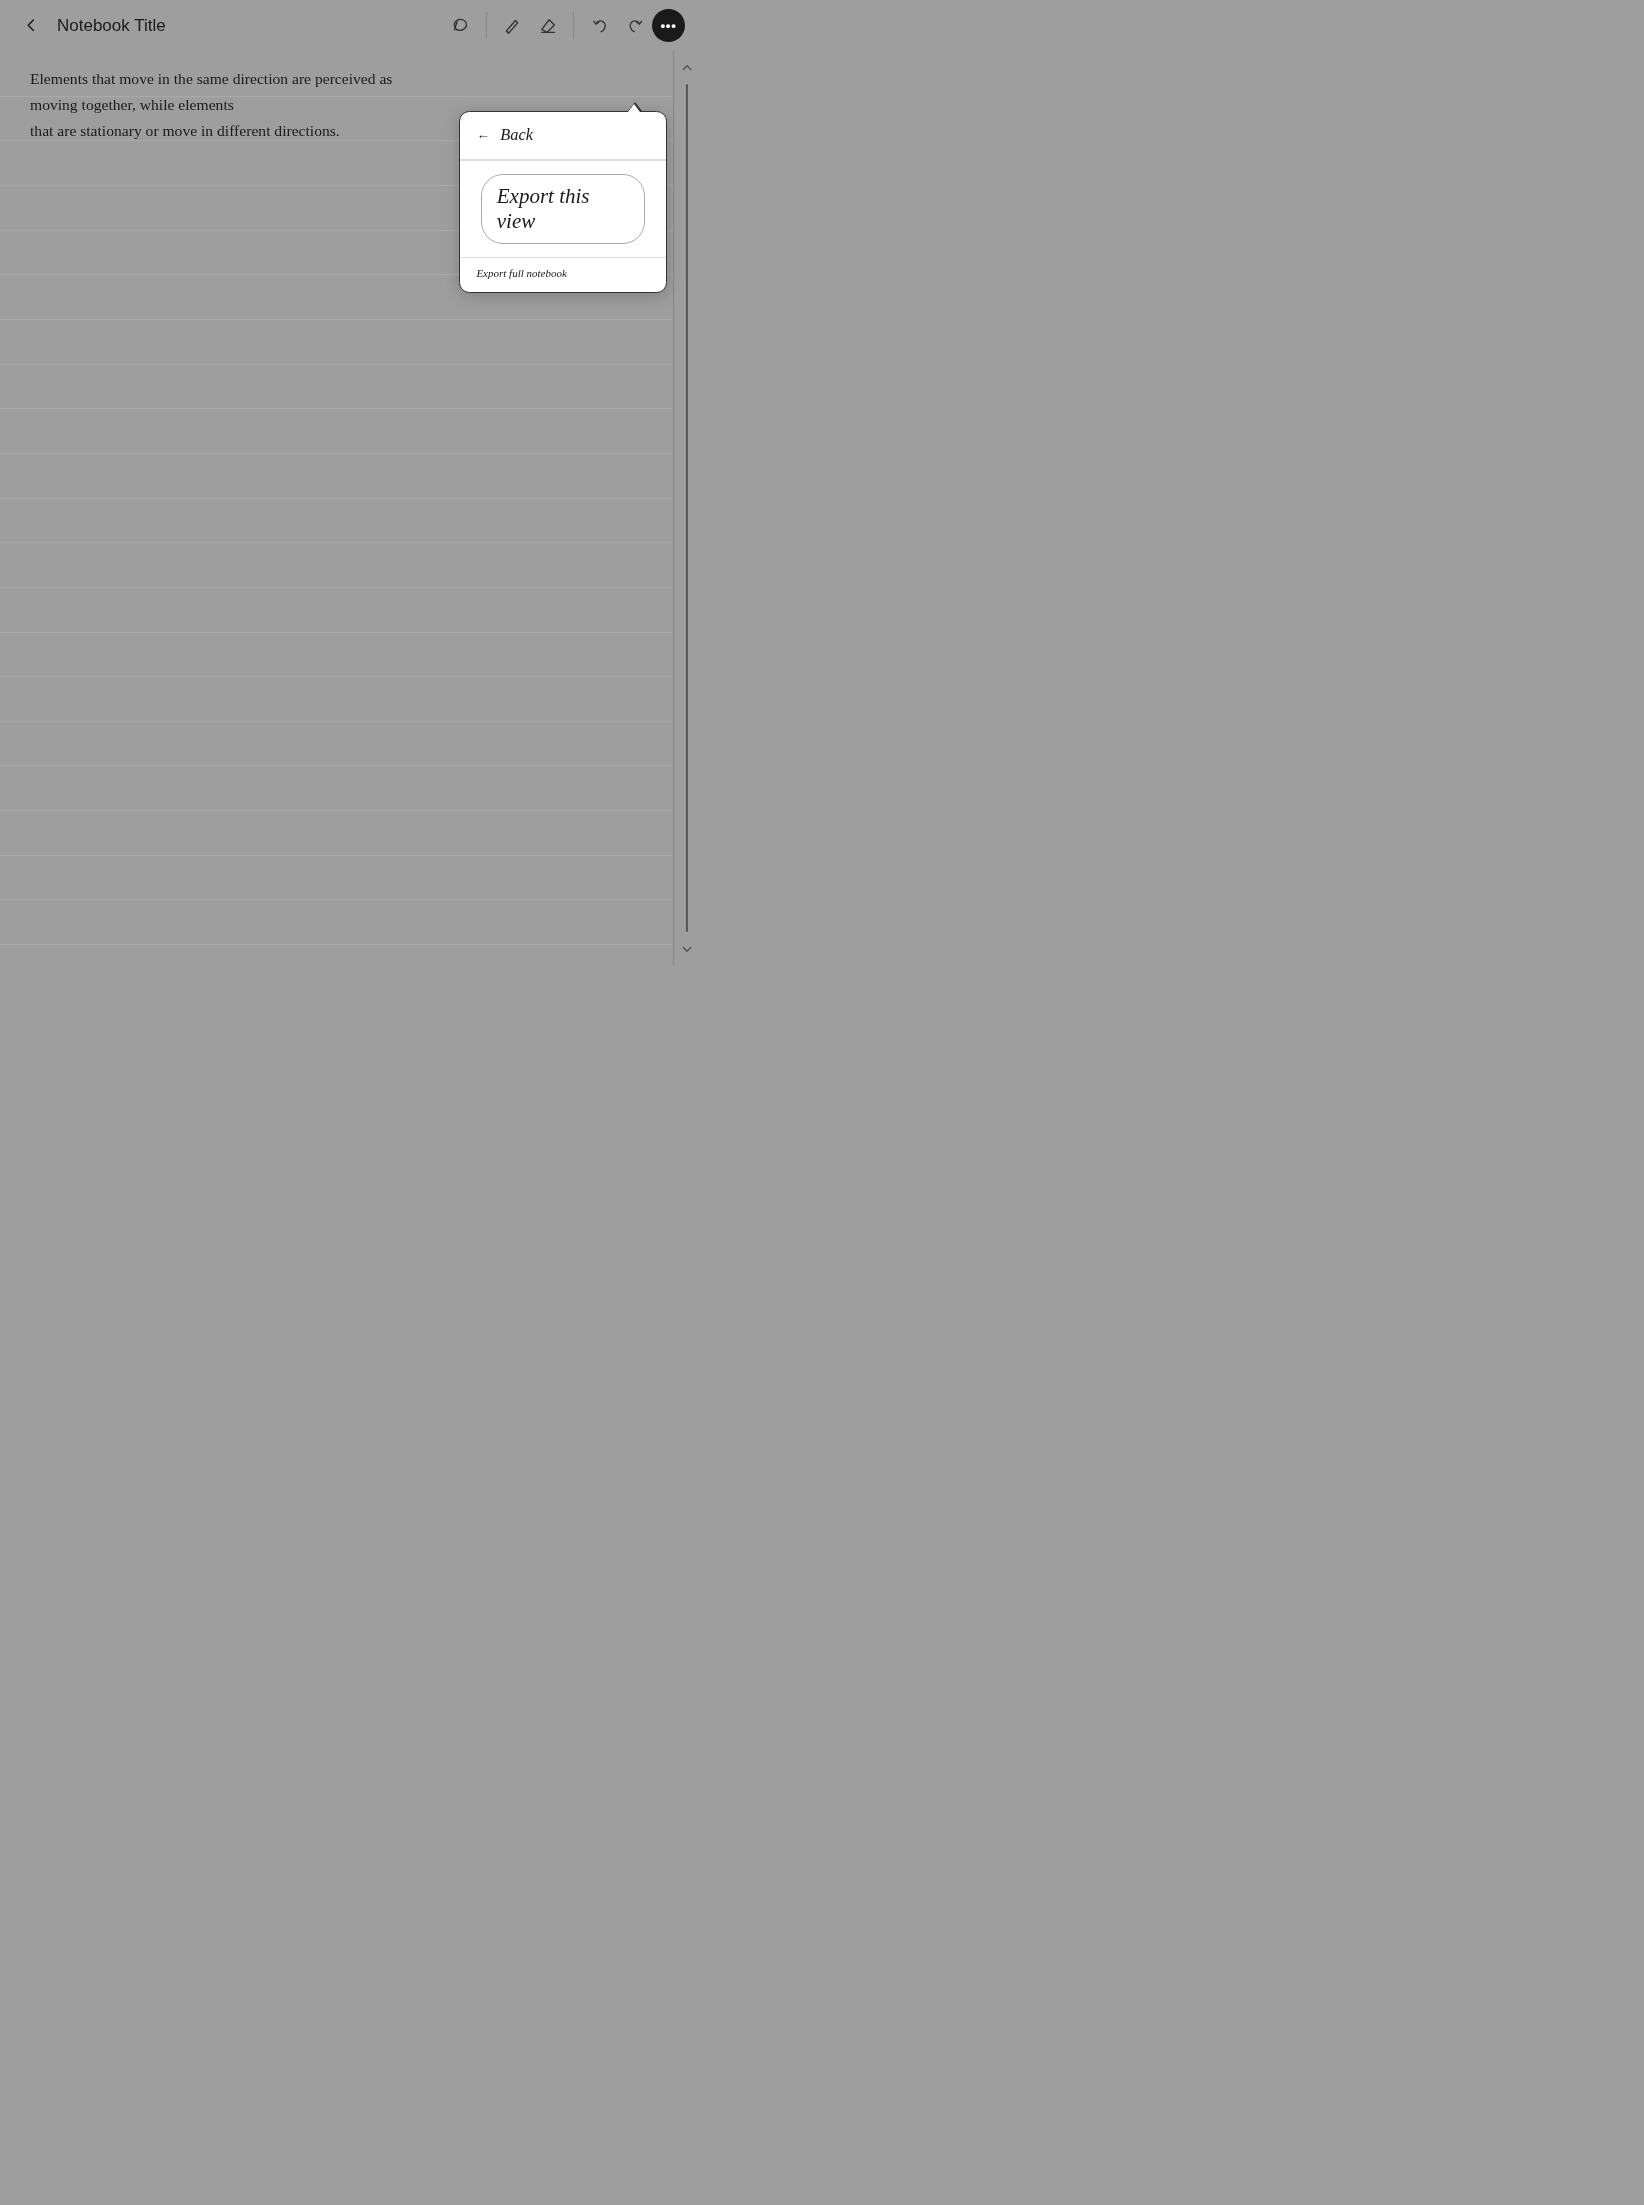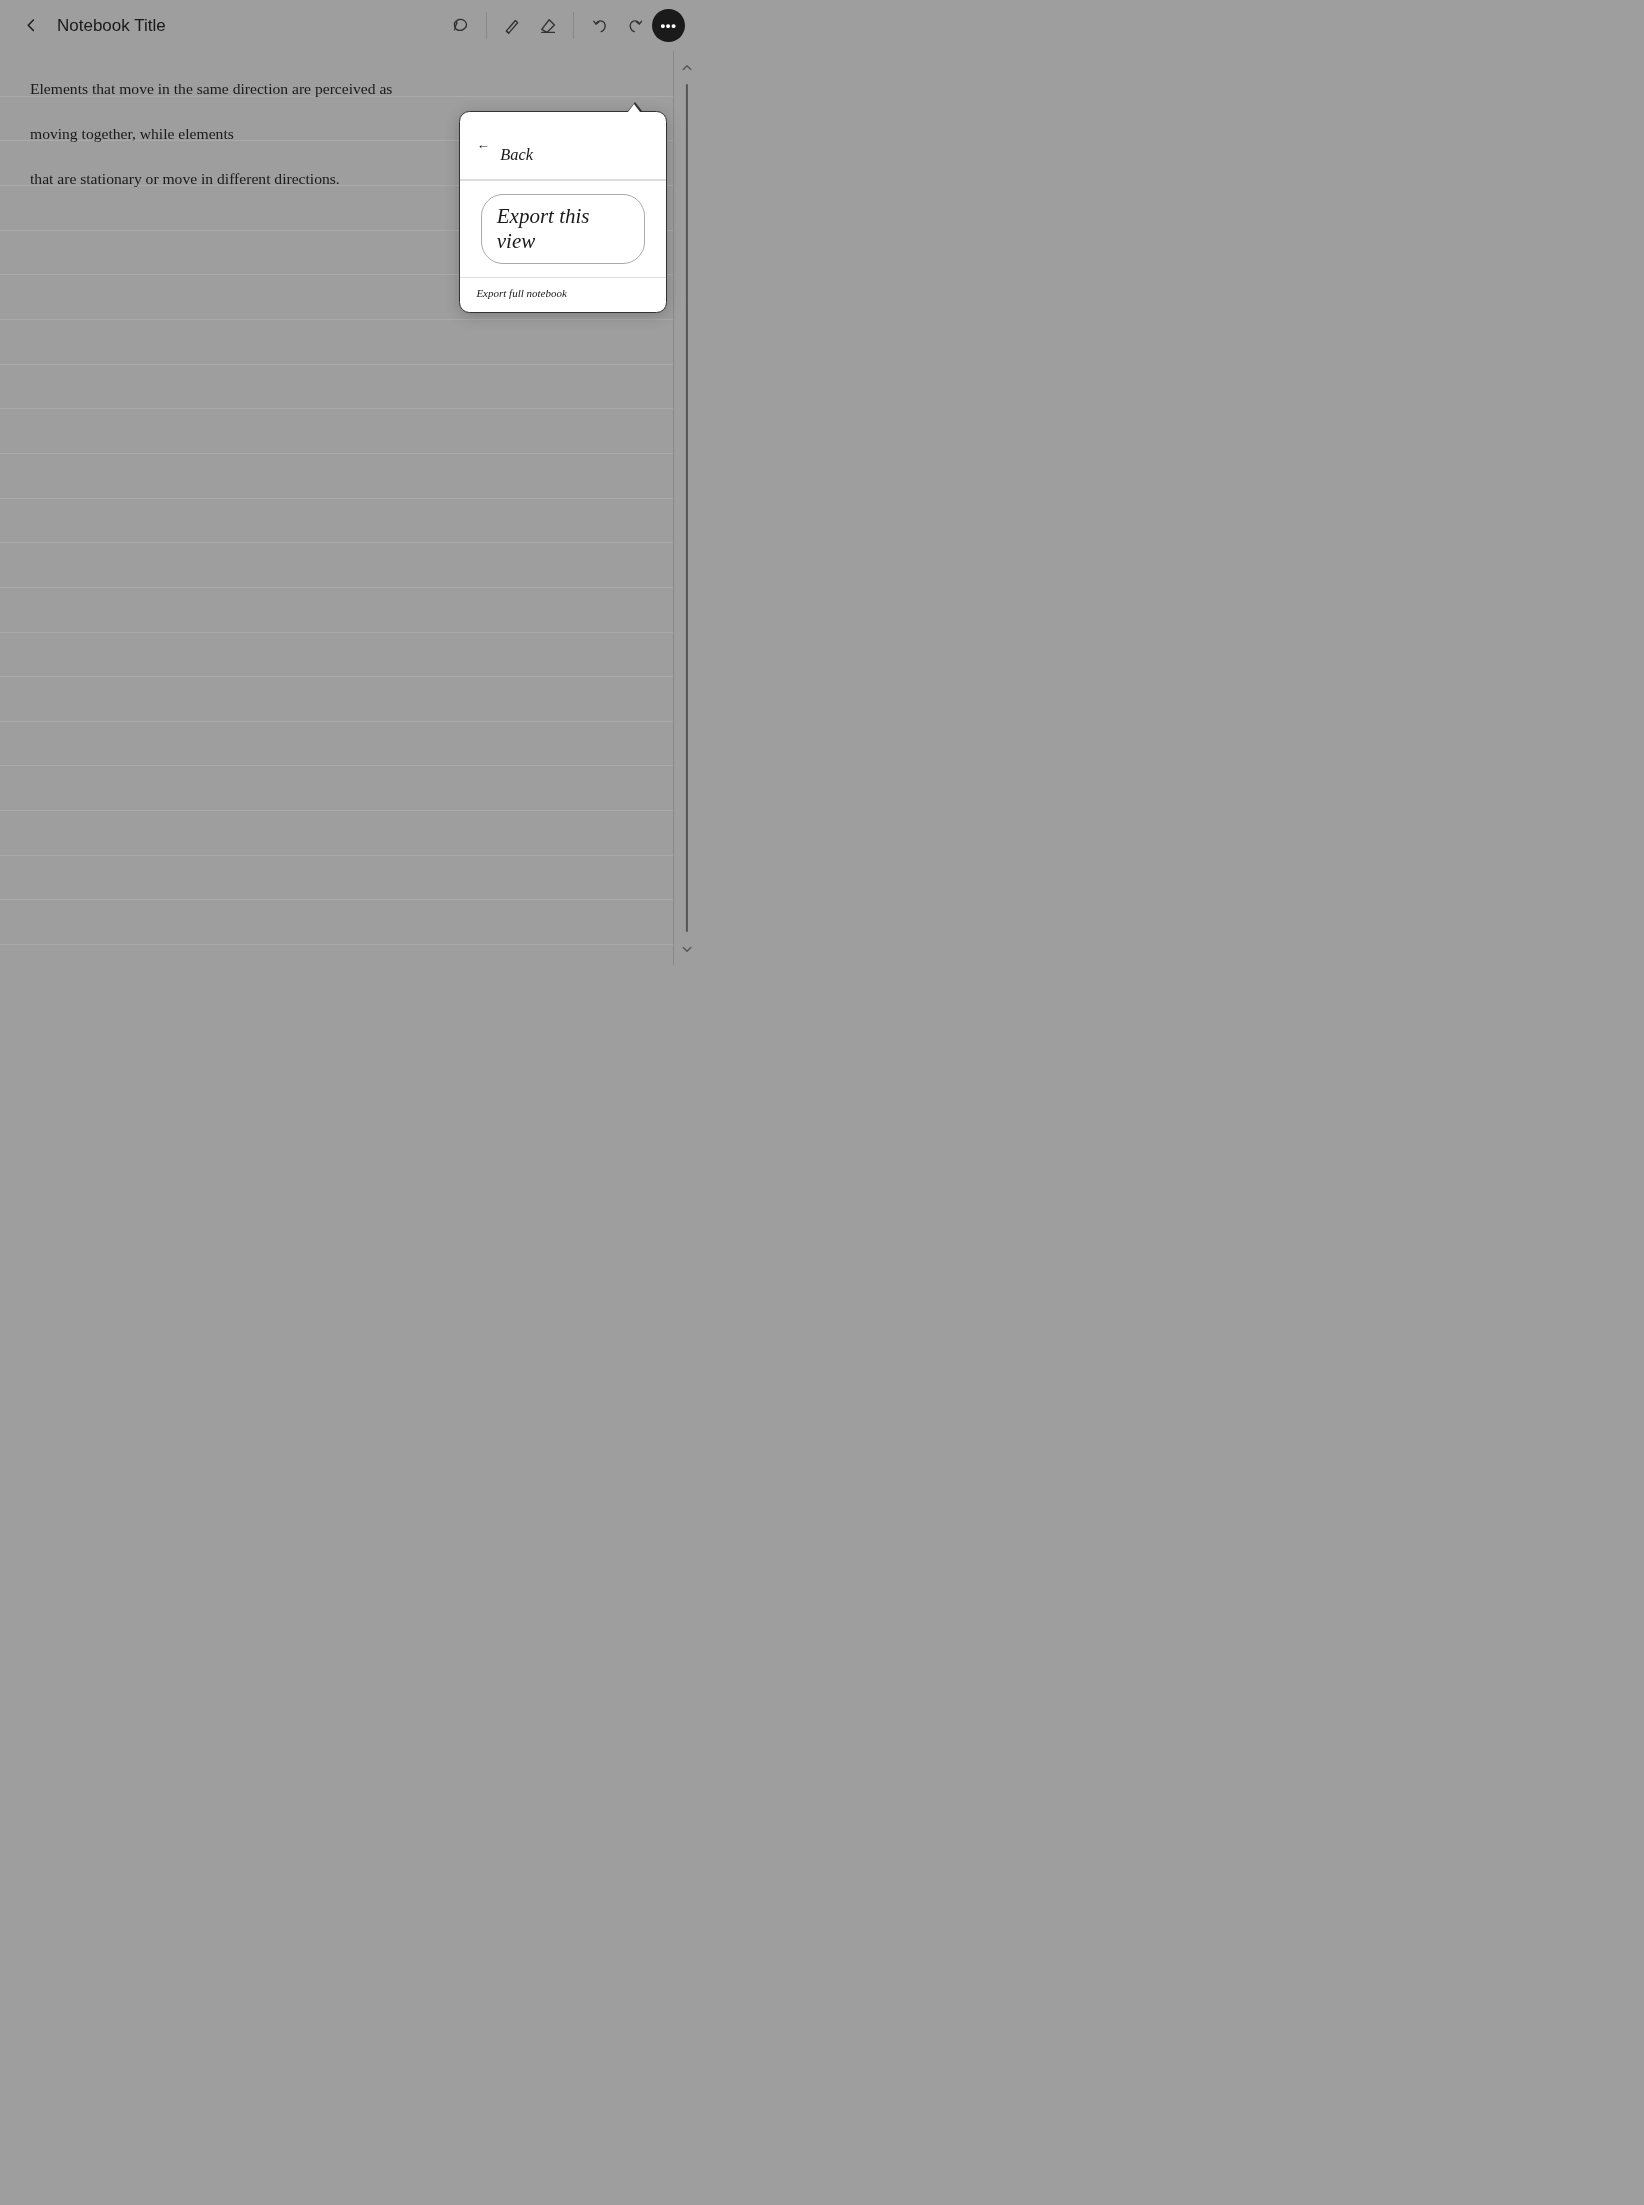--- a/index.html
+++ b/index.html
@@ -332,21 +332,21 @@
     <div class="line" style="top: 625px;"></div>
     <div class="line" style="top: 670px;"></div>
     <div class="line" style="top: 714px;"></div>
     <div class="line" style="top: 759px;"></div>
     <div class="line" style="top: 804px;"></div>
     <div class="line" style="top: 848px;"></div>
     <div class="line" style="top: 893px;"></div>
   </div>
 
   <div class="notebook-content">
-    <div class="notebook-text" style="font-size:15.6px; line-height:45px; max-width:640px;">
+    <div class="notebook-text" style="font-size:15.6px; line-height:26px; max-width:640px;">
       Elements that move in the same direction are perceived as<br>
       moving together, while elements<br>
       that are stationary or move in different directions.
     </div>
   </div>
 
   <div class="scrollbar-track">
     <button class="scrollbar-arrow">
       <svg width="12" height="12" viewBox="0 0 16 16" fill="none">
         <path d="M3 10 L8 5 L13 10" stroke="#555" stroke-width="1.8" stroke-linecap="round" stroke-linejoin="round"></path>
@@ -361,21 +361,21 @@
       </svg>
     </button>
   </div>
 
   <div class="dropdown-arrow-up"></div>
 
   <div class="dropdown-menu">
 
     <div class="menu-item back-item" style="padding: 13.4px 16.4px;">
       <span style="font-size:13.4px;">←</span>
-      <span style="font-style:italic; font-size:16.4px; font-family: Georgia, serif; margin-top: 20px;">Back</span>
+      <span style="font-style:italic; font-size:16.4px; font-family: Georgia, serif;">Back</span>
     </div>
 
     <div class="menu-divider"></div>
 
     <div style="padding: 7.4px 10.4px;">
       <div class="menu-item export-view">
         <span style="font-style:italic; font-size:21px; font-family: Liberation Serif, serif;">Export this view</span>
       </div>
     </div>
 

